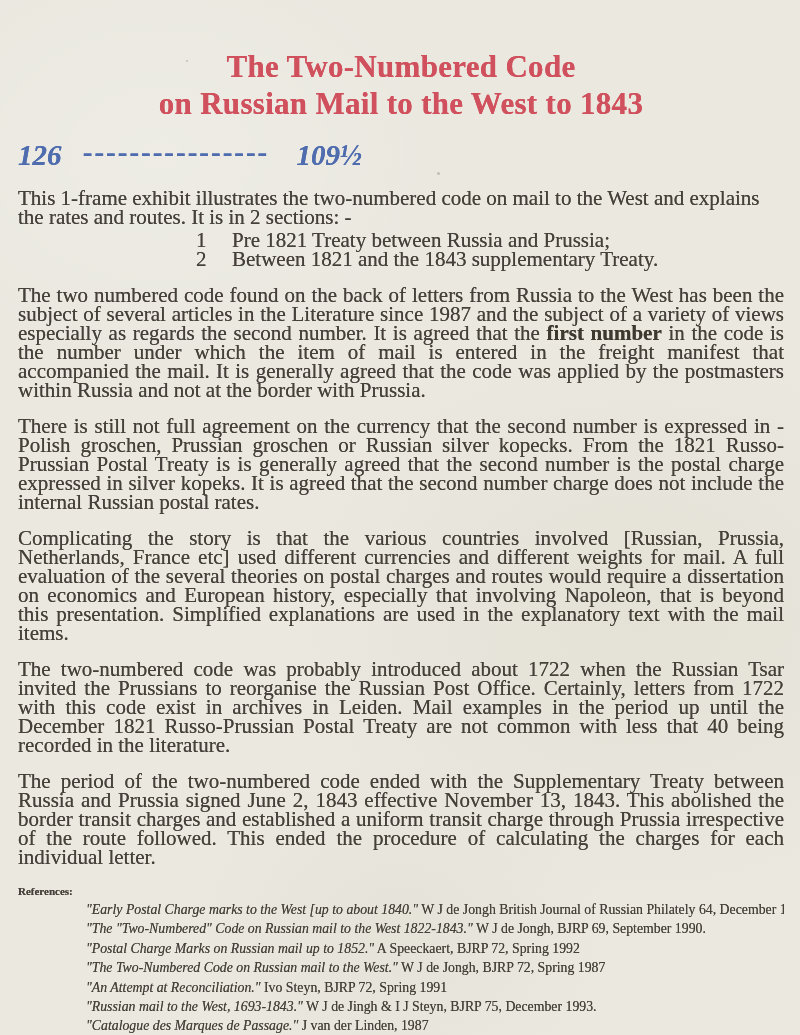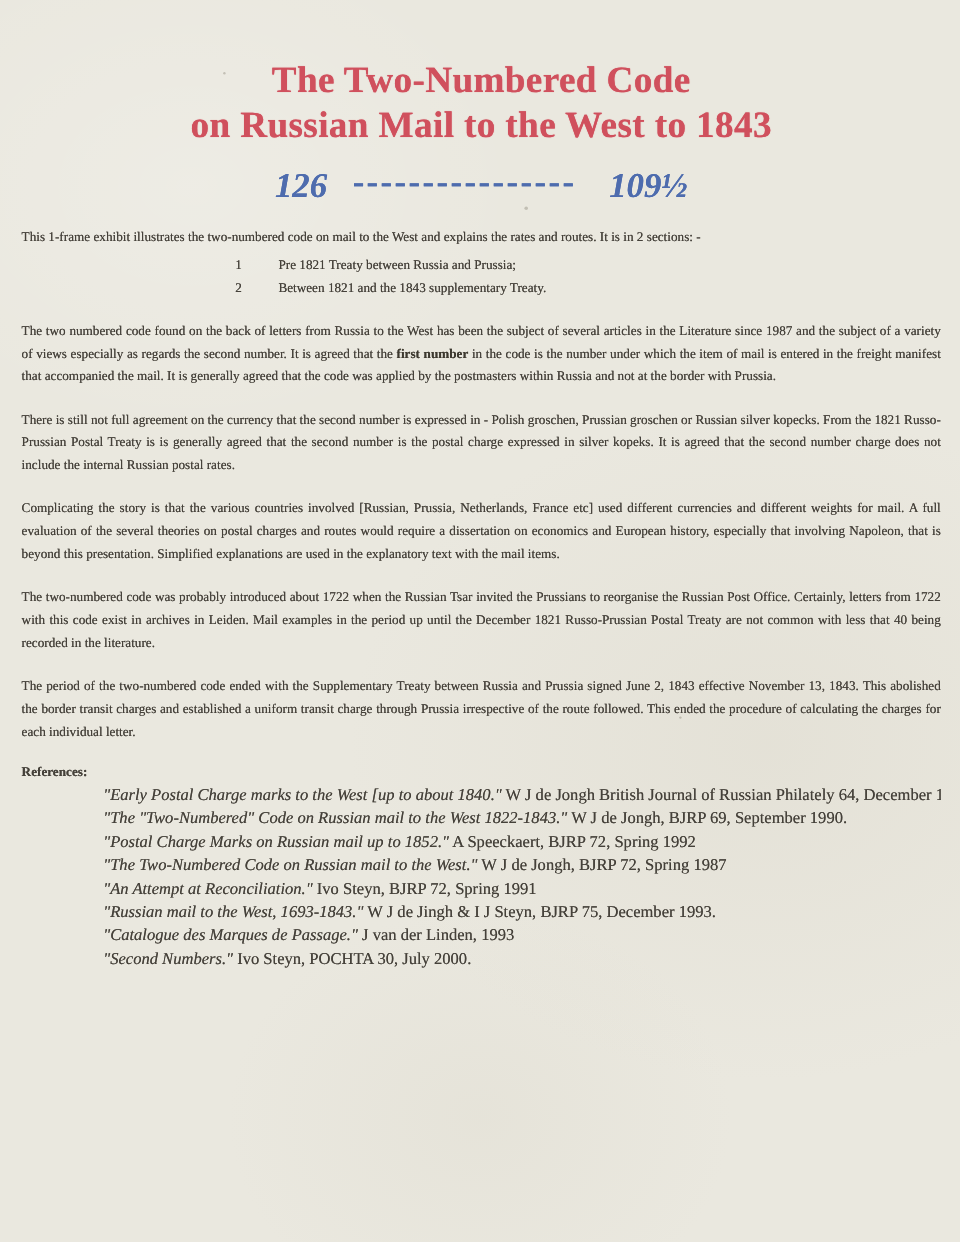--- a/index.html
+++ b/index.html
@@ -29,37 +29,36 @@
     color: #d0505d;
     font-size: 31px;
     line-height: 37px;
     font-weight: bold;
     letter-spacing: 0.3px;
     text-shadow: 0 0 0.6px #d0505d;
   }
   .title .tline { display: block; }
   .code-line {
     margin-top: 17px;
-    text-align: center;
     color: #4e6cae;
     font-size: 29px;
     font-style: italic;
     font-weight: bold;
     text-shadow: 0 0 0.5px #4e6cae;
     white-space: nowrap;
   }
   .code-line .dashes {
     display: inline-block;
     margin: 0 20px 0 14px;
     letter-spacing: 2px;
     transform: translateY(-3px);
     font-style: normal;
   }
   .body-text {
-    font-size: 11px;
+    font-size: 21px;
     line-height: 19px;
     text-shadow: 0 0 0.45px rgba(69,65,58,0.85);
   }
   p.para {
     margin: 17px 0 0 0;
   }
   p.justified { text-align: justify; }
   .intro-para { margin-top: 27px; }
   .intro-list { margin-top: 4px; }
   .list-row { display: flex; margin-left: 178px; }
@@ -136,18 +135,18 @@
 
   <div class="references">
     <div class="ref-heading">References:</div>
     <div class="ref-list">
       <div class="ref-item"><span class="ref-title">"Early Postal Charge marks to the West [up to about 1840."</span><span> W J de Jongh British Journal of Russian Philately 64, December 1987</span></div>
       <div class="ref-item"><span class="ref-title">"The "Two-Numbered" Code on Russian mail to the West 1822-1843."</span><span>  W J de Jongh, BJRP 69, September 1990.</span></div>
       <div class="ref-item"><span class="ref-title">"Postal Charge Marks on Russian mail up to 1852."</span><span>  A Speeckaert, BJRP 72, Spring 1992</span></div>
       <div class="ref-item"><span class="ref-title">"The Two-Numbered Code on Russian mail to the West."</span><span> W J de Jongh, BJRP 72, Spring 1987</span></div>
       <div class="ref-item"><span class="ref-title">"An Attempt at Reconciliation."</span><span> Ivo Steyn, BJRP 72, Spring 1991</span></div>
       <div class="ref-item"><span class="ref-title">"Russian mail to the West, 1693-1843."</span><span>  W J de Jingh &amp; I J Steyn, BJRP 75, December 1993.</span></div>
-      <div class="ref-item"><span class="ref-title">"Catalogue des Marques de Passage."</span><span> J van der Linden, 1993</span></div>
+      <div class="ref-item"><span class="ref-title">"Catalogue des Marques de Passage."</span><span> J van der Linden, 1987</span></div>
       <div class="ref-item"><span class="ref-title">"Second Numbers."</span><span> Ivo Steyn, POCHTA 30, July 2000.</span></div>
     </div>
   </div>
 
 </div>
 
 </body></html>

